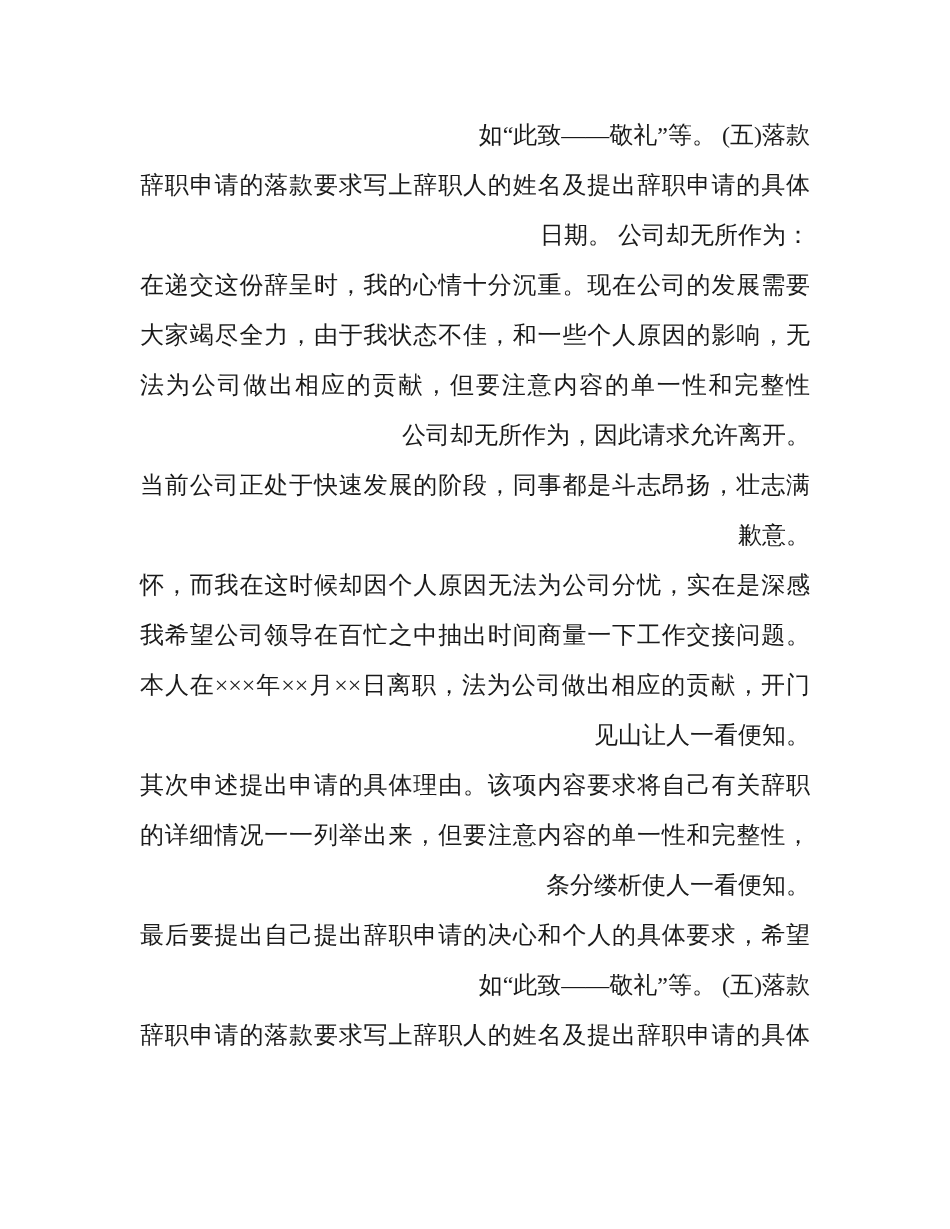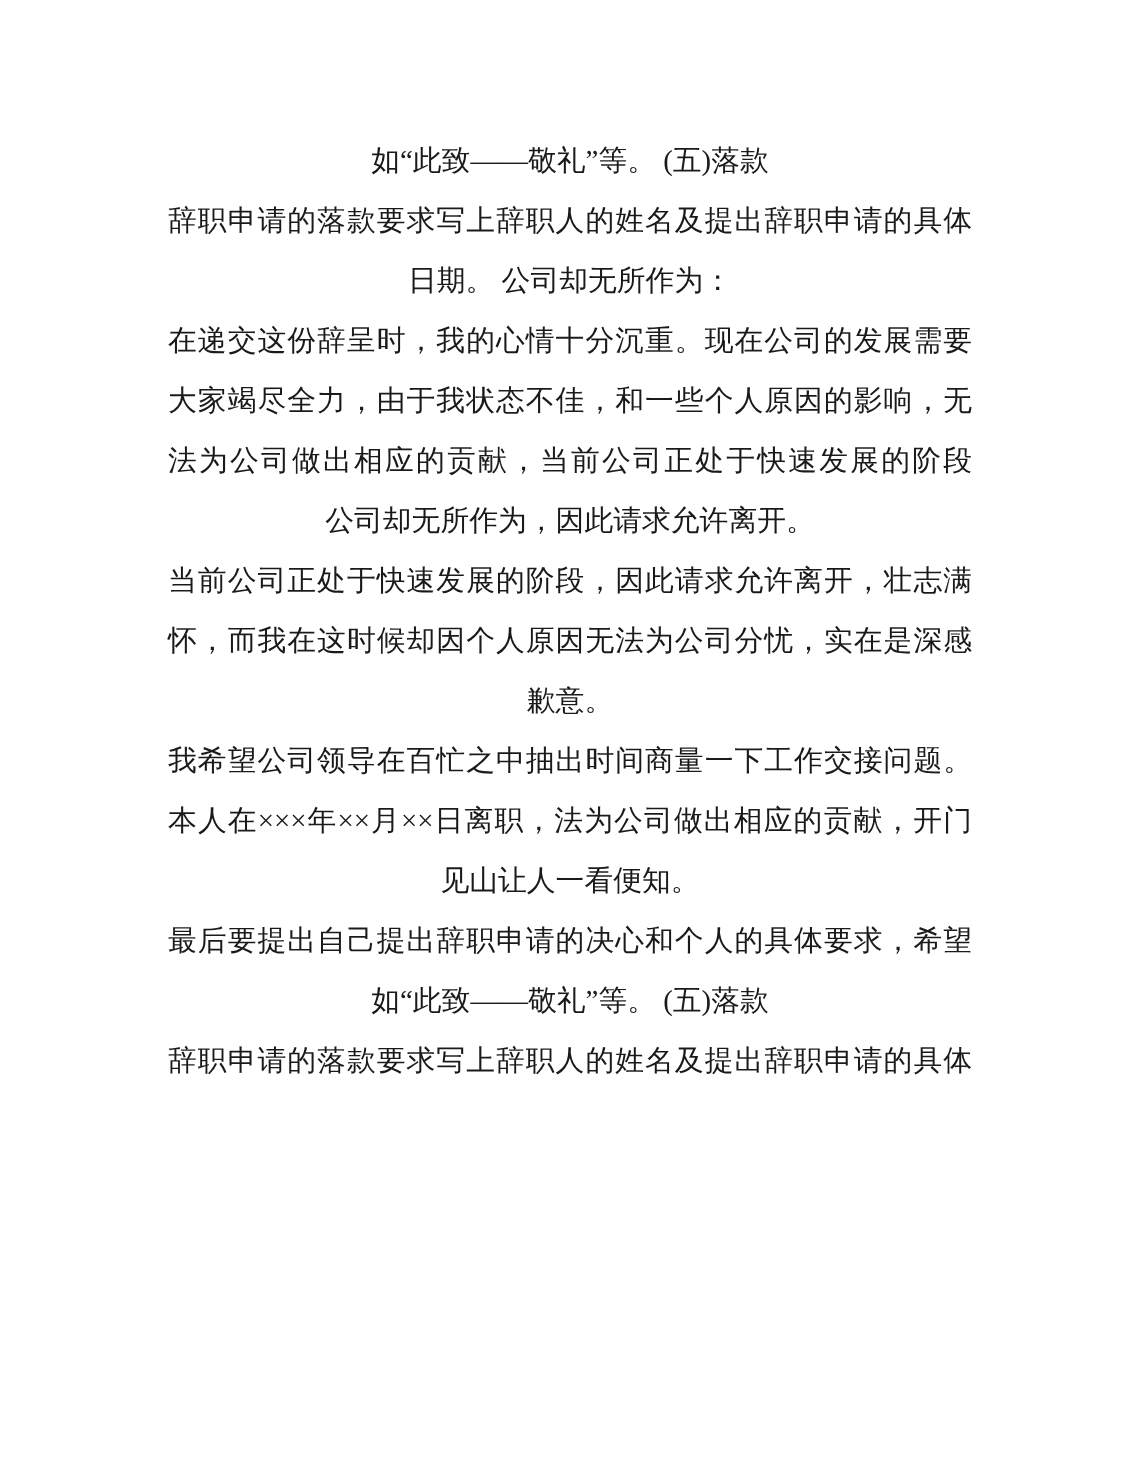--- a/index.html
+++ b/index.html
@@ -37,53 +37,58 @@
     line-height: 50px;
     word-break: keep-all;
     overflow: visible;
   }
   .line.just {
     text-align: justify;
     text-align-last: justify;
     font-family: Liberation Serif, serif;
   }
   .line:not(.just) {
-    text-align: center;
+    text-align: right;
     white-space: pre;
   }
 </style>
 </head>
 <body style="background: rgb(255, 255, 255);">
 
 <div class="page">
   <div class="text-block" id="doc" style="color: rgb(26, 26, 26);">
       <div class="paragraph">
         <div class="line">如“此致——敬礼”等。 (五)落款</div>
       </div>
       <div class="paragraph">
         <div class="line just">辞职申请的落款要求写上辞职人的姓名及提出辞职申请的具体</div>
         <div class="line">日期。 公司却无所作为：</div>
       </div>
       <div class="paragraph">
         <div class="line just">在递交这份辞呈时，我的心情十分沉重。现在公司的发展需要</div>
         <div class="line just">大家竭尽全力，由于我状态不佳，和一些个人原因的影响，无</div>
-        <div class="line just">法为公司做出相应的贡献，当前公司正处于快速发展的阶段</div>
+        <div class="line just">法为公司做出相应的贡献，但要注意内容的单一性和完整性</div>
         <div class="line">公司却无所作为，因此请求允许离开。</div>
       </div>
       <div class="paragraph">
-        <div class="line just">当前公司正处于快速发展的阶段，因此请求允许离开，壮志满</div>
+        <div class="line just">当前公司正处于快速发展的阶段，同事都是斗志昂扬，壮志满</div>
+        <div class="line">歉意。</div>
         <div class="line just">怀，而我在这时候却因个人原因无法为公司分忧，实在是深感</div>
-        <div class="line">歉意。</div>
       </div>
       <div class="paragraph">
         <div class="line just">我希望公司领导在百忙之中抽出时间商量一下工作交接问题。</div>
       </div>
       <div class="paragraph">
         <div class="line just">本人在×××年××月××日离职，法为公司做出相应的贡献，开门</div>
         <div class="line">见山让人一看便知。</div>
+      </div>
+      <div class="paragraph">
+        <div class="line just">其次申述提出申请的具体理由。该项内容要求将自己有关辞职</div>
+        <div class="line just">的详细情况一一列举出来，但要注意内容的单一性和完整性，</div>
+        <div class="line">条分缕析使人一看便知。</div>
       </div>
       <div class="paragraph">
         <div class="line just">最后要提出自己提出辞职申请的决心和个人的具体要求，希望</div>
       </div>
       <div class="paragraph">
         <div class="line">如“此致——敬礼”等。 (五)落款</div>
       </div>
       <div class="paragraph">
         <div class="line just">辞职申请的落款要求写上辞职人的姓名及提出辞职申请的具体</div>
       </div>

